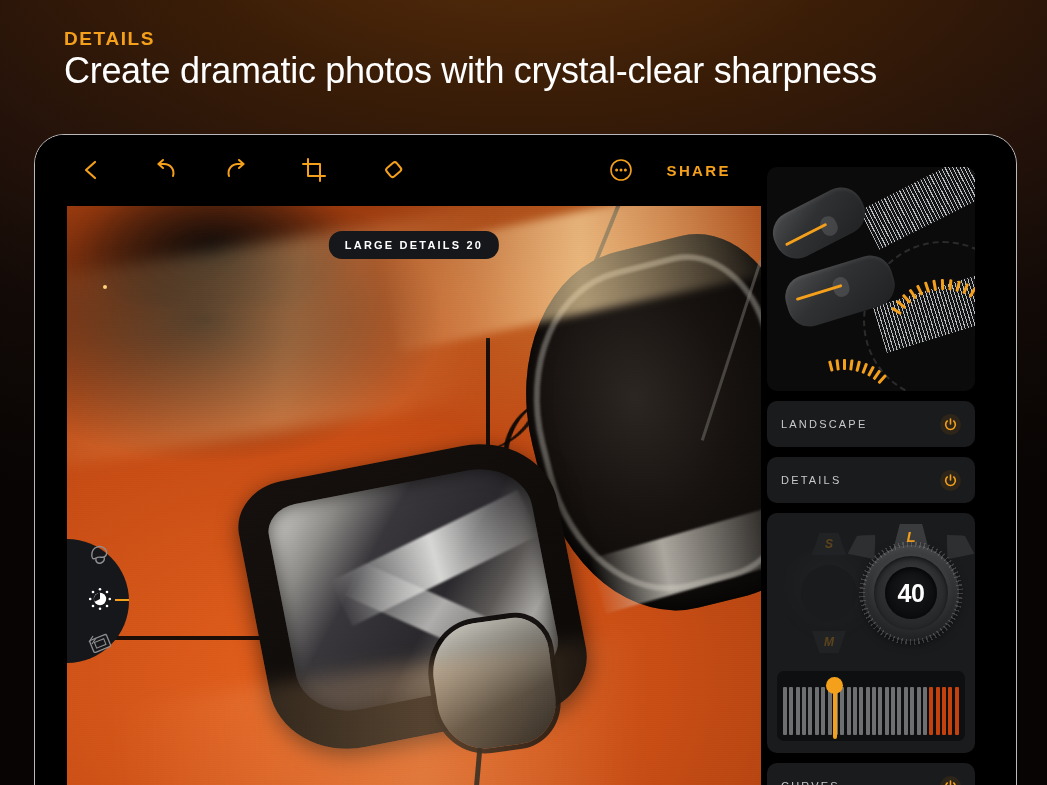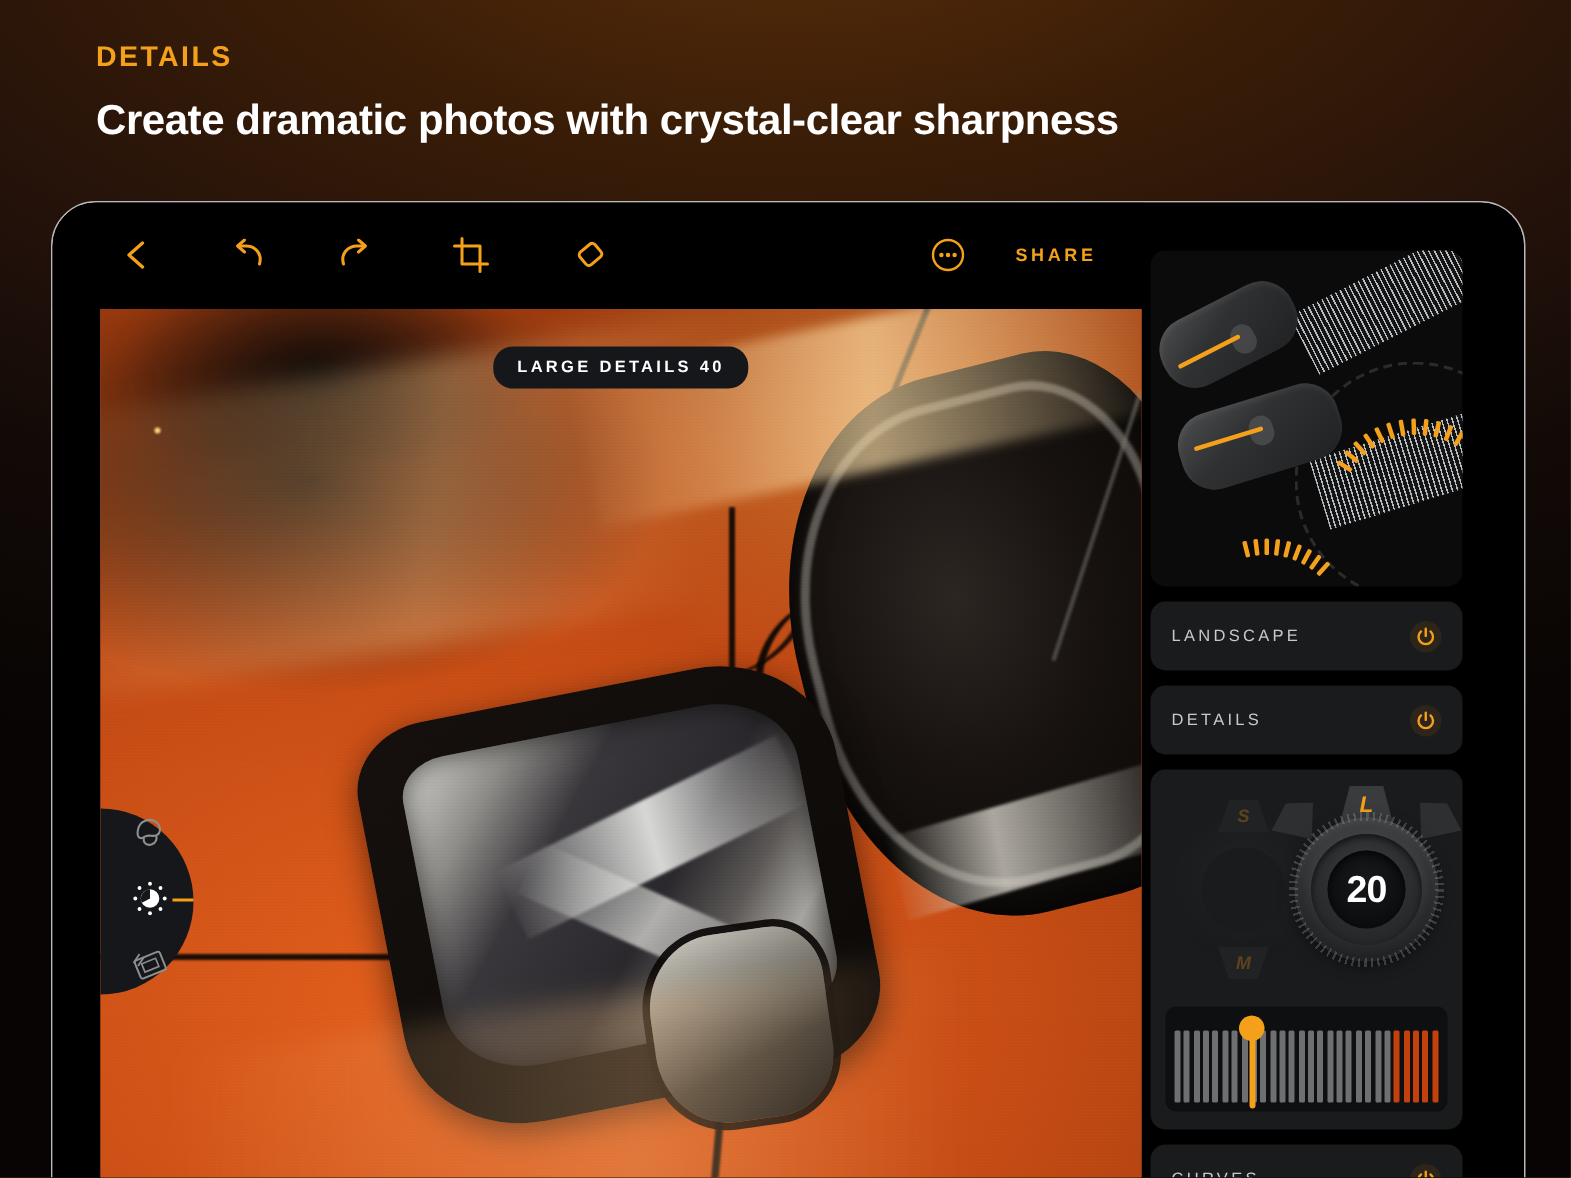--- a/index.html
+++ b/index.html
@@ -19,24 +19,23 @@
   }
   
   #header { position: absolute; left: 64px; top: 28px; width: 860px; }
   #eyebrow {
     color: #F5A01B;
     font-size: 19px;
     font-weight: bold;
     letter-spacing: 1.6px;
   }
   #headline {
-    margin-top: 14px;
     color: #ffffff;
-    font-size: 28px;
-    font-weight: bold;
+    font-size: 36px;
+    font-weight: normal;
     letter-spacing: -0.3px;
     white-space: nowrap;
   }
   
   #tablet {
     position: absolute;
     left: 34px; top: 134px;
     width: 983px; height: 700px;
     border-radius: 30px;
     background: #000;
@@ -62,21 +61,21 @@
   .tb-btn {
     width: 46px; height: 46px;
     display: flex; align-items: center; justify-content: center;
     cursor: pointer;
   }
   .tb-btn svg { display: block; }
   #tb-left { display: flex; align-items: center; padding-left: 32px; gap: 12px; }
   #tb-right { margin-left: auto; display: flex; align-items: center; gap: 18px; padding-right: 28px; }
   #share-btn {
     color: #F5A01B;
-    font-size: 12px;
+    font-size: 15px;
     font-weight: bold;
     letter-spacing: 2.4px;
     cursor: pointer;
     padding: 6px 4px;
   }
   
   #canvas {
     position: absolute;
     left: 32px; top: 71px;
     width: 694px; height: 629px;
@@ -571,21 +570,21 @@
           <div class="mirror-body"></div>
           <div class="mirror-glass"></div>
           <div class="mirror-streak"></div>
           <div class="mirror-streak2"></div>
           <div class="mirror-stalk"></div>
           <div class="sheen3"></div>
           <div class="spark"></div>
           <div class="grain"></div>
         </div>
 
-        <div id="badge">LARGE DETAILS 40</div>
+        <div id="badge">LARGE DETAILS 20</div>
 
         <div id="tool-wheel">
           <div class="wheel-item">
             <span>
               <svg width="26" height="26" viewBox="0 0 26 26">
                   <path d="M5 11 C6 5 13 3 17 6 C21 9 20 14 17 15 C14 16 12 14 9 16 C6 18 4 16 5 11 Z" stroke="#8e8f91" stroke-width="1.4" fill="none"></path>
                   <path d="M9 16 C8 20 11 22 14 21 C17 20 18 17 17 15" stroke="#8e8f91" stroke-width="1.4" fill="none"></path>
                 </svg>
             </span>
           </div>
@@ -695,21 +694,21 @@
             <div class="dial" id="dial-active">
               <div class="dial-wing wing-l"></div>
               <div class="dial-wing wing-r"></div>
               <div class="dial-tab">
                 <span class="dial-tab-label">L</span>
               </div>
               <div class="dial-ring"></div>
               <div class="dial-knurl"></div>
               <div class="dial-ring2"></div>
               <div class="dial-core">
-                <span class="dial-value">20</span>
+                <span class="dial-value">40</span>
               </div>
             </div>
           </div>
 
           <div id="slider">
             <div id="slider-ticks">
                 <div class="stick"></div>
                 <div class="stick"></div>
                 <div class="stick"></div>
                 <div class="stick"></div>

